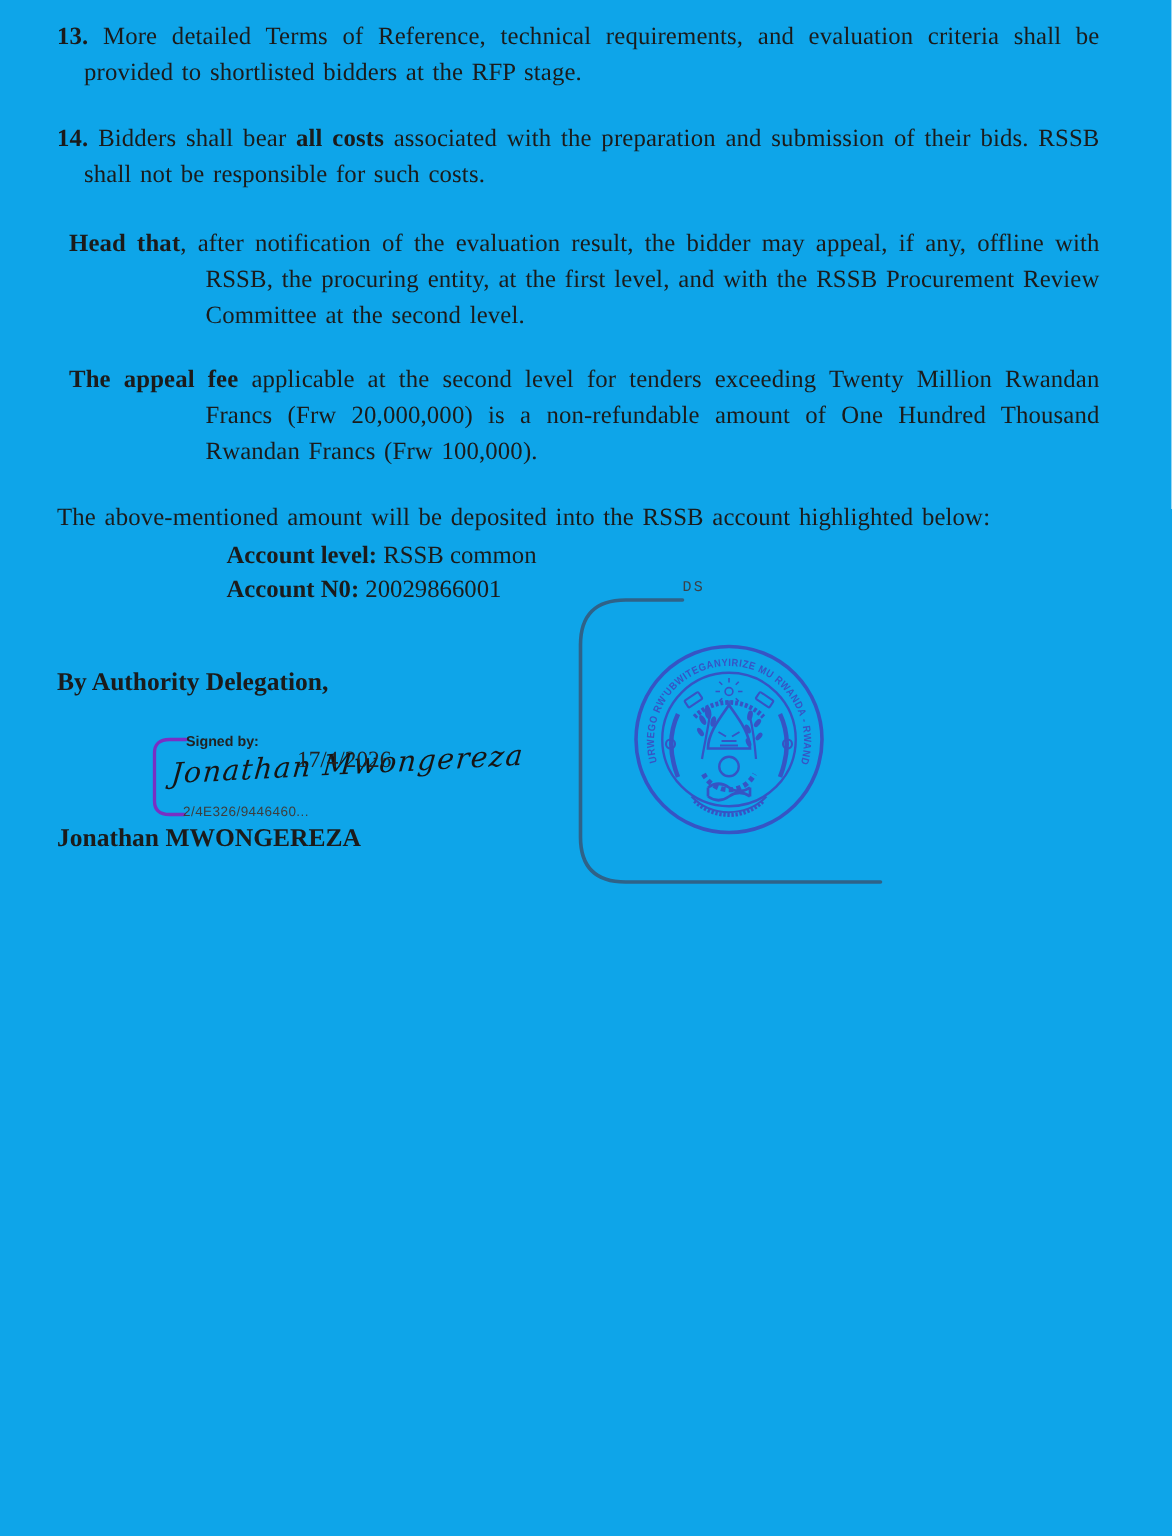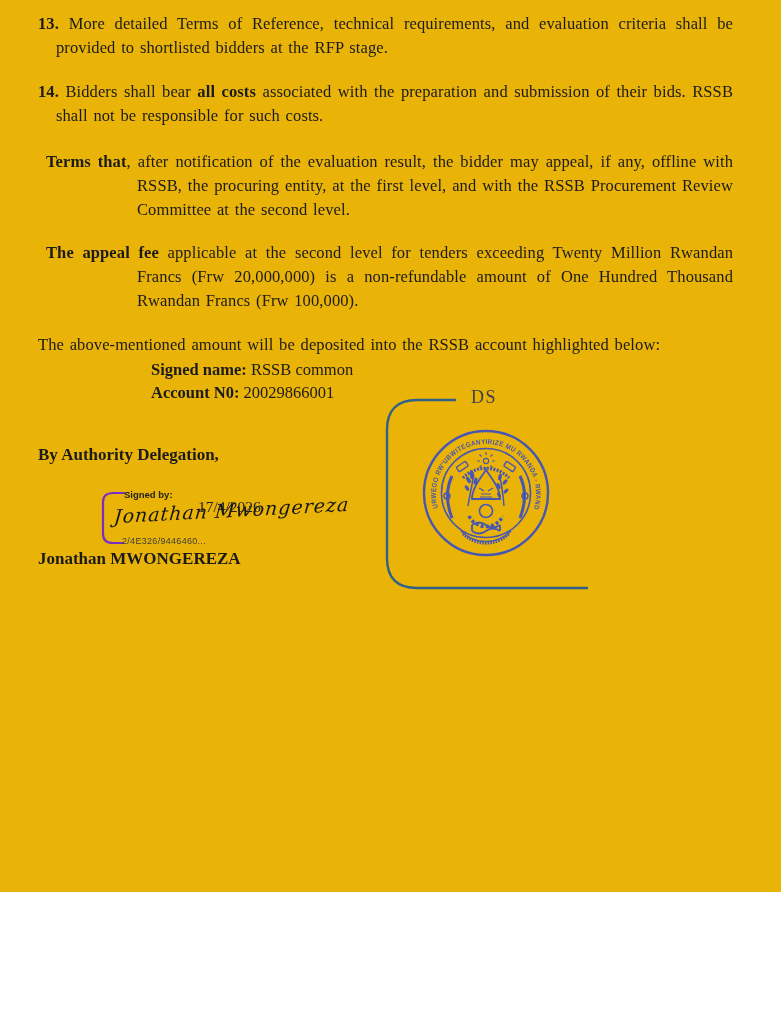--- a/index.html
+++ b/index.html
@@ -1,17 +1,17 @@
 <!DOCTYPE html>
 <html><head>
 <meta charset="utf-8">
 <style>
   html,body{margin:0;padding:0;background:#ffffff;}
   .page{
-    position:relative;width:781px;height:892px;background:#eab308;
+    position:relative;width:781px;height:1024px;background:#0ea5e9;
     font-family:"Liberation Serif","DejaVu Serif",serif;
     color:#1b1b1b;overflow:hidden;
   }
   .content{padding:12px 48px 0 38px;}
   p{margin:0;font-size:16.5px;line-height:24px;text-align:justify;
     word-spacing:1.5px;letter-spacing:0.1px;}
   .b{font-weight:700;}
   .item{padding-left:18px;text-indent:-18px;}
   .item + .item{margin-top:20px;}
   .hang{padding-left:99px;text-indent:-91px;}
@@ -28,43 +28,43 @@
   .handwriting{position:absolute;left:76px;top:12px;font-size:19px;font-style:italic;
     font-family:"DejaVu Serif",serif;color:#151515;transform:rotate(-3deg) skewX(-8deg);
     white-space:nowrap;letter-spacing:1px;}
   .sig-date{position:absolute;left:160px;top:11px;font-size:15.5px;color:#222;white-space:nowrap;}
   .sig-hash{position:absolute;left:84px;top:49px;font-family:"Liberation Sans",sans-serif;
     font-size:9px;color:#3d3d3d;letter-spacing:0.3px;}
   .sig-name,.sig-title{font-weight:700;font-size:17px;line-height:23px;}
   .purple-bracket{position:absolute;left:62px;top:3px;}
   
   .stamp-group{position:absolute;left:383px;top:386px;width:210px;height:212px;}
-  .ds-label{position:absolute;left:88px;top:1px;font-family:Liberation Serif, serif;
-    font-size:18px;color:#3c4248;letter-spacing:1.5px;}
+  .ds-label{position:absolute;left:72px;top:1px;font-family:Liberation Mono, monospace;
+    font-size:10px;color:#3c4248;letter-spacing:1.5px;}
   .bracket-svg{position:absolute;left:0;top:0;}
   .seal-svg{position:absolute;left:38px;top:42px;opacity:0.92;}
 </style>
 </head>
 <body>
 
 <div class="page">
   <div class="content">
 
     <p class="item"><span class="b">13.</span> <span>More detailed Terms of Reference, technical requirements, and evaluation criteria shall be provided to shortlisted bidders at the RFP stage.</span><span class="b"></span><span></span></p>
 
     <p class="item"><span class="b">14.</span> <span>Bidders shall bear </span><span class="b">all costs</span><span> associated with the preparation and submission of their bids. RSSB shall not be responsible for such costs.</span></p>
 
-    <p class="hang note-par"><span class="b">Terms that</span><span>, after notification of the evaluation result, the bidder may appeal, if any, offline with RSSB, the procuring entity, at the first level, and with the RSSB Procurement Review Committee at the second level.</span></p>
+    <p class="hang note-par"><span class="b">Head that</span><span>, after notification of the evaluation result, the bidder may appeal, if any, offline with RSSB, the procuring entity, at the first level, and with the RSSB Procurement Review Committee at the second level.</span></p>
 
     <p class="hang appeal-par"><span class="b">The appeal fee</span><span> applicable at the second level for tenders exceeding Twenty Million Rwandan Francs (Frw 20,000,000) is a non-refundable amount of One Hundred Thousand Rwandan Francs (Frw 100,000).</span></p>
 
     <p class="deposit-par">The above-mentioned amount will be deposited into the RSSB account highlighted below:</p>
 
     <div class="account">
-      <div class="row"><span class="lbl">Signed name:</span> <span>RSSB common</span></div>
+      <div class="row"><span class="lbl">Account level:</span> <span>RSSB common</span></div>
       <div class="row"><span class="lbl">Account N0:</span> <span>20029866001</span></div>
     </div>
 
     <div class="authority">By Authority Delegation,</div>
 
     <div class="sig-block">
       <svg class="purple-bracket" width="26" height="56" viewBox="0 0 26 56">
         <path d="M 24 3 H 13 Q 3 3 3 12 V 44 Q 3 53 13 53 H 23" fill="none" stroke="#7a2fc4" stroke-width="2.2" stroke-linecap="round"></path>
       </svg>
       <span class="signed-by">Signed by:</span>

